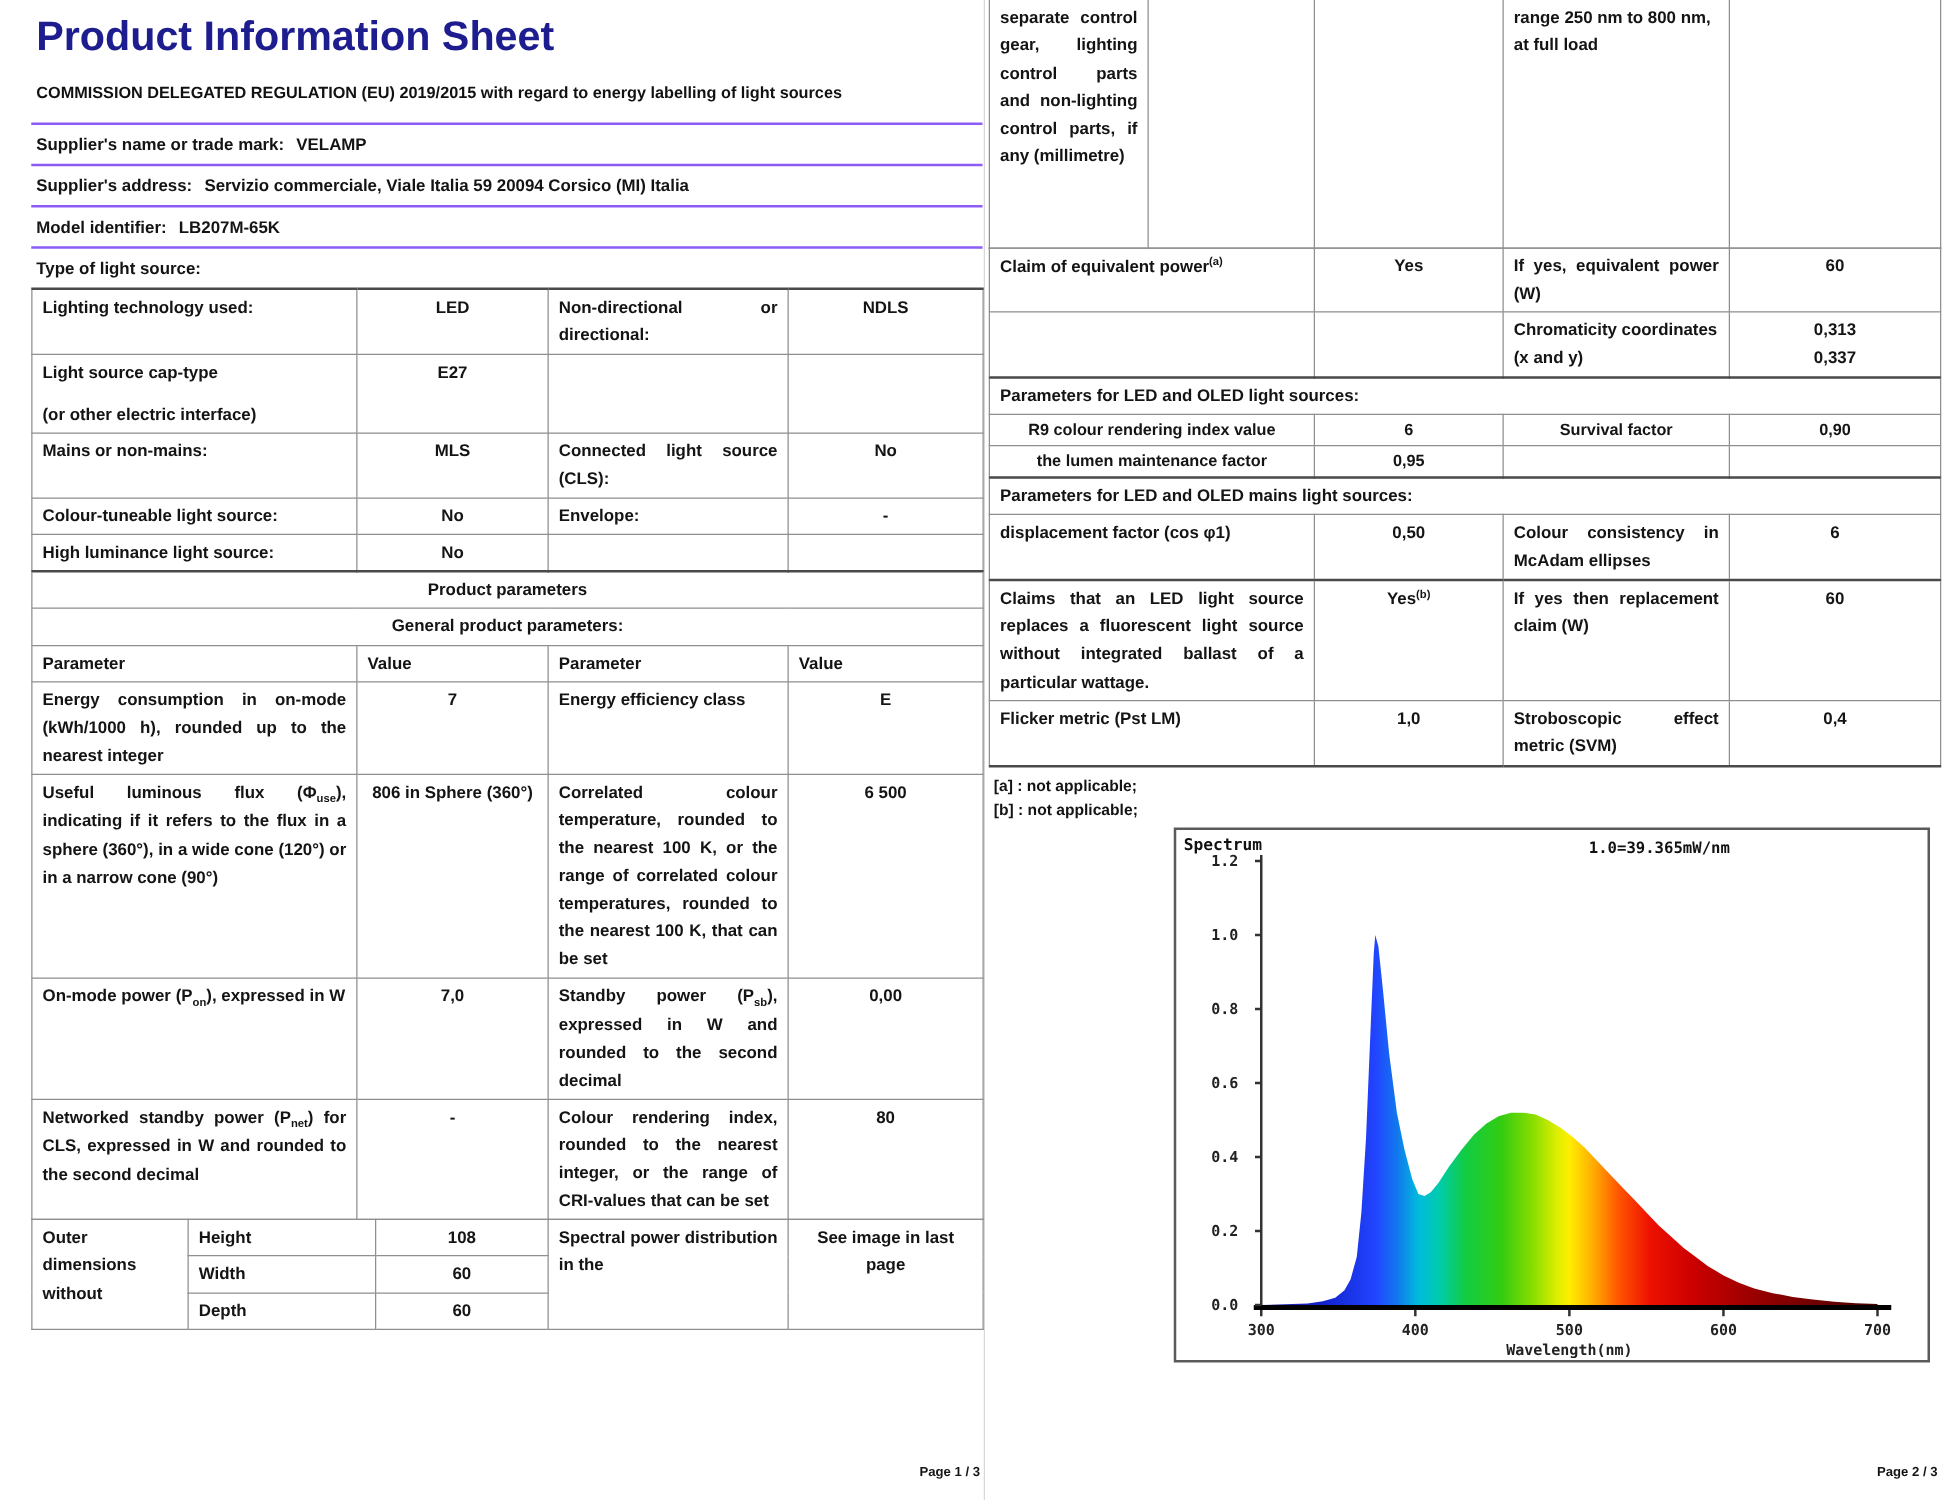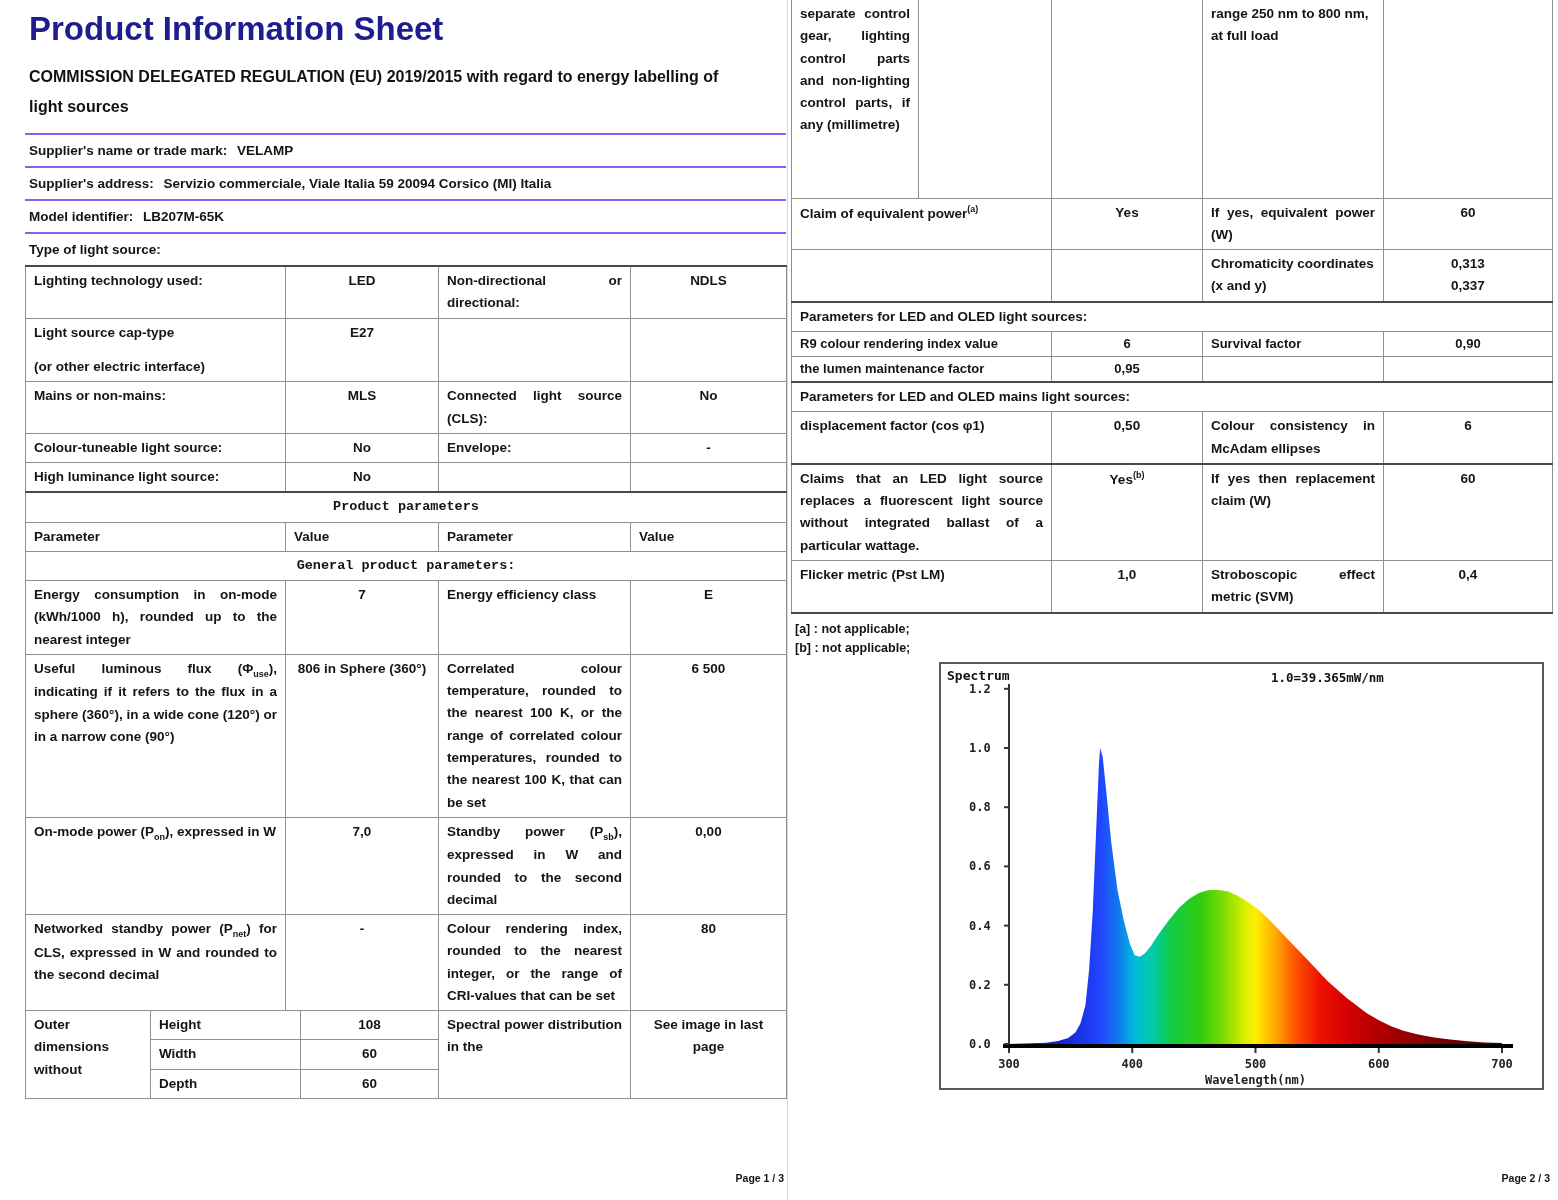--- a/index.html
+++ b/index.html
@@ -7,36 +7,36 @@
     width:1558px;height:1200px;background:#ffffff;position:relative;
     font-family:"Liberation Sans",sans-serif;font-weight:700;color:#141414;
     overflow:hidden;
   }
   .page{position:absolute;top:0;height:847px;}
   #page1{left:25px;width:761px;}
   #page2{left:791px;width:761px;}
   .page-divider{position:absolute;left:787px;top:0;width:1px;height:1200px;background:#d8d8d8;}
 
   .doc-title{font-size:33px;color:#1d1d8f;margin:10px 0 14px 4px;letter-spacing:0px;}
-  .subtitle{font-size:16px;width:724px;line-height:1.85;margin:0 0 12px 4px;color:#111;}
+  .subtitle{font-size:13px;width:724px;line-height:1.85;margin:0 0 12px 4px;color:#111;}
 
   .info-row{border-top:2px solid #8b5cf6;padding:8px 4px;font-size:13.5px;}
   .info-row .lbl{margin-right:6px;}
   .info-row .val{font-weight:700;}
 
   table.grid{border-collapse:collapse;width:761px;table-layout:fixed;}
   table.grid td{border:1px solid #8f8f8f;padding:3px 8px;font-size:13.5px;
     vertical-align:top;line-height:1.65;word-wrap:break-word;}
   td.v{text-align:center;}
   td.j{text-align:justify;}
-  td.c{text-align:center;font-family:Liberation Mono, monospace;}
+  td.c{text-align:center;}
   tr.section-row td{border-top:2px solid #4a4a4a;border-bottom:1px solid #8f8f8f;}
   tr.dark-top td{border-top:2px solid #4a4a4a;}
   tr.dark-bottom td{border-bottom:2px solid #4a4a4a;}
-  tr.compact td{padding:2px 8px;font-size:13px;line-height:1.55;}
+  tr.compact td{padding:2px 8px;font-size:13px;line-height:1.55;text-align:center;}
   .gap-top{margin-top:12px;}
   sub{font-size:9px;}
   sup{font-size:9px;}
 
   .footnotes{font-size:12.5px;margin:6px 0 0 4px;line-height:1.55;}
   .chart-box{border:2px solid #5a5a5a;width:601px;height:424px;margin:4px 0 0 148px;background:#fff;}
   .page-footer{position:absolute;top:1172px;right:2px;font-size:10.5px;}
 
   .ctick{font-family:"DejaVu Sans Mono",monospace;font-size:12px;font-weight:700;fill:#222;}
   .xt{text-anchor:middle;}
@@ -104,27 +104,27 @@
     <tr>
       <td>High luminance light source:</td>
       <td class="v">No</td>
       <td></td>
       <td></td>
     </tr>
     <tr class="section-row">
       <td colspan="4" class="c">Product parameters</td>
     </tr>
     <tr>
+      <td colspan="4" class="c">General product parameters:</td>
+    </tr>
+    <tr>
       <td>Parameter</td>
       <td>Value</td>
       <td>Parameter</td>
       <td>Value</td>
-    </tr>
-    <tr>
-      <td colspan="4" class="c">General product parameters:</td>
     </tr>
     <tr>
       <td class="j">Energy consumption in on-mode (kWh/1000 h), rounded up to the nearest integer</td>
       <td class="v">7</td>
       <td class="j">Energy efficiency class</td>
       <td class="v">E</td>
     </tr>
     <tr>
       <td class="j"><span>Useful luminous flux (Φ</span><sub>use</sub><span>), indicating if it refers to the flux in a sphere (360°), in a wide cone (120°) or in a narrow cone (90°)</span></td>
       <td class="v">806 in Sphere (360°)</td>

